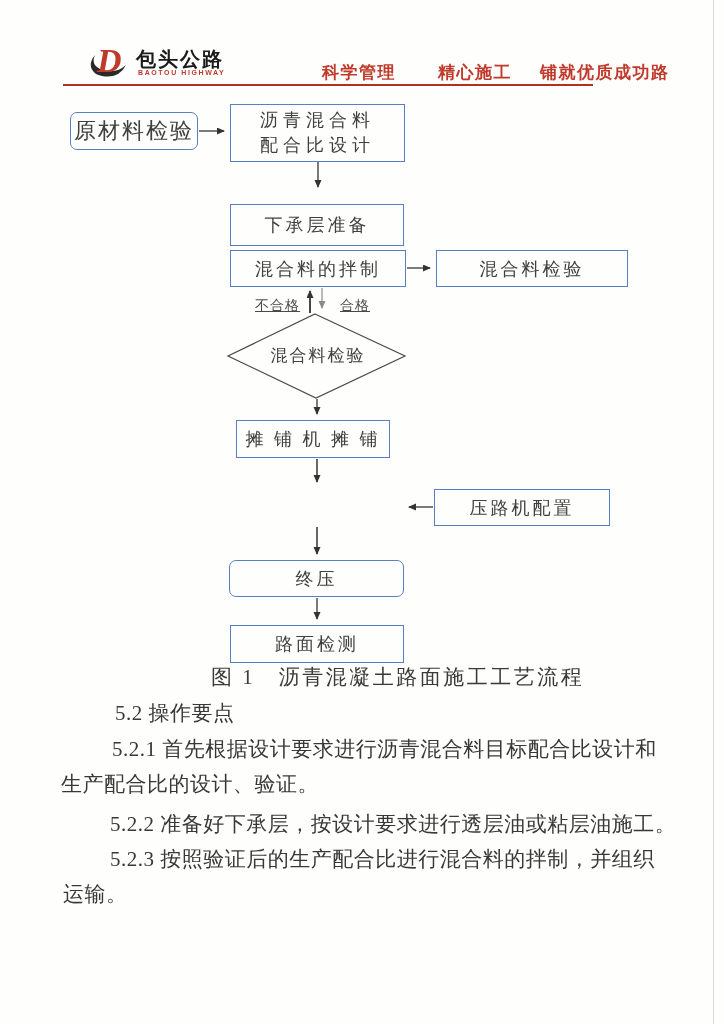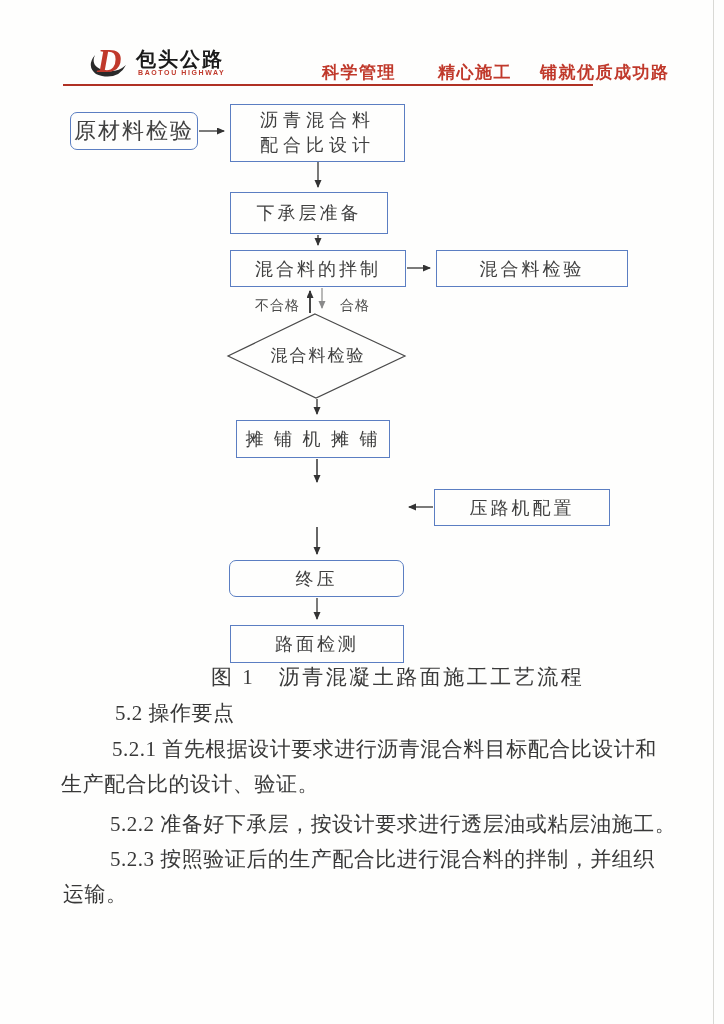--- a/index.html
+++ b/index.html
@@ -53,37 +53,37 @@
     position: absolute;
     border: 1.4px solid #5b7ec2;
     background: #fefefd;
     display: flex; align-items: center; justify-content: center;
     flex-direction: column;
     font-size: 18px; letter-spacing: 2px; color: #404040;
     white-space: nowrap;
   }
   .n1  { left: 70px;  top: 112px; width: 128px; height: 38px; font-size: 22px; border-radius: 7px; }
   .n2  { left: 230px; top: 104px; width: 175px; height: 58px; letter-spacing: 5px; line-height: 25px; }
-  .n3  { left: 230px; top: 192px; width: 158px; height: 42px; letter-spacing: 3px; }
+  .n3  { left: 230px; top: 204px; width: 174px; height: 42px; letter-spacing: 3px; }
   .n4  { left: 230px; top: 250px; width: 176px; height: 37px; letter-spacing: 3px; }
   .n5  { left: 436px; top: 250px; width: 192px; height: 37px; letter-spacing: 3px; }
   .n6  { left: 228px; top: 420px; width: 154px; height: 38px; letter-spacing: 3px; margin-left: 8px; }
   .n7  { left: 228px; top: 488px; width: 175px; height: 38px; letter-spacing: 2px; }
   .n8  { left: 434px; top: 489px; width: 176px; height: 37px; letter-spacing: 3px; }
   .n9  { left: 229px; top: 560px; width: 175px; height: 37px; letter-spacing: 3px; border-radius: 7px; }
   .n10 { left: 230px; top: 625px; width: 174px; height: 38px; letter-spacing: 3px; }
 
   .diamond-label {
     position: absolute; left: 238px; top: 344px; width: 160px;
     text-align: center; font-size: 17px; letter-spacing: 2px; color: #404040;
     white-space: nowrap;
   }
   .edge-label {
     position: absolute; font-size: 14px; color: #4a4a4a;
-    letter-spacing: 1px; white-space: nowrap;
+    letter-spacing: 1px; white-space: nowrap; text-decoration: underline;
   }
   .lbl-fail { left: 255px; top: 297px; }
   .lbl-pass { left: 340px; top: 297px; }
 
   .fig-caption {
     position: absolute; left: 211px; top: 663px;
     font-size: 21px; letter-spacing: 2.5px; color: #3a3a3a;
     white-space: nowrap;
   }
 

